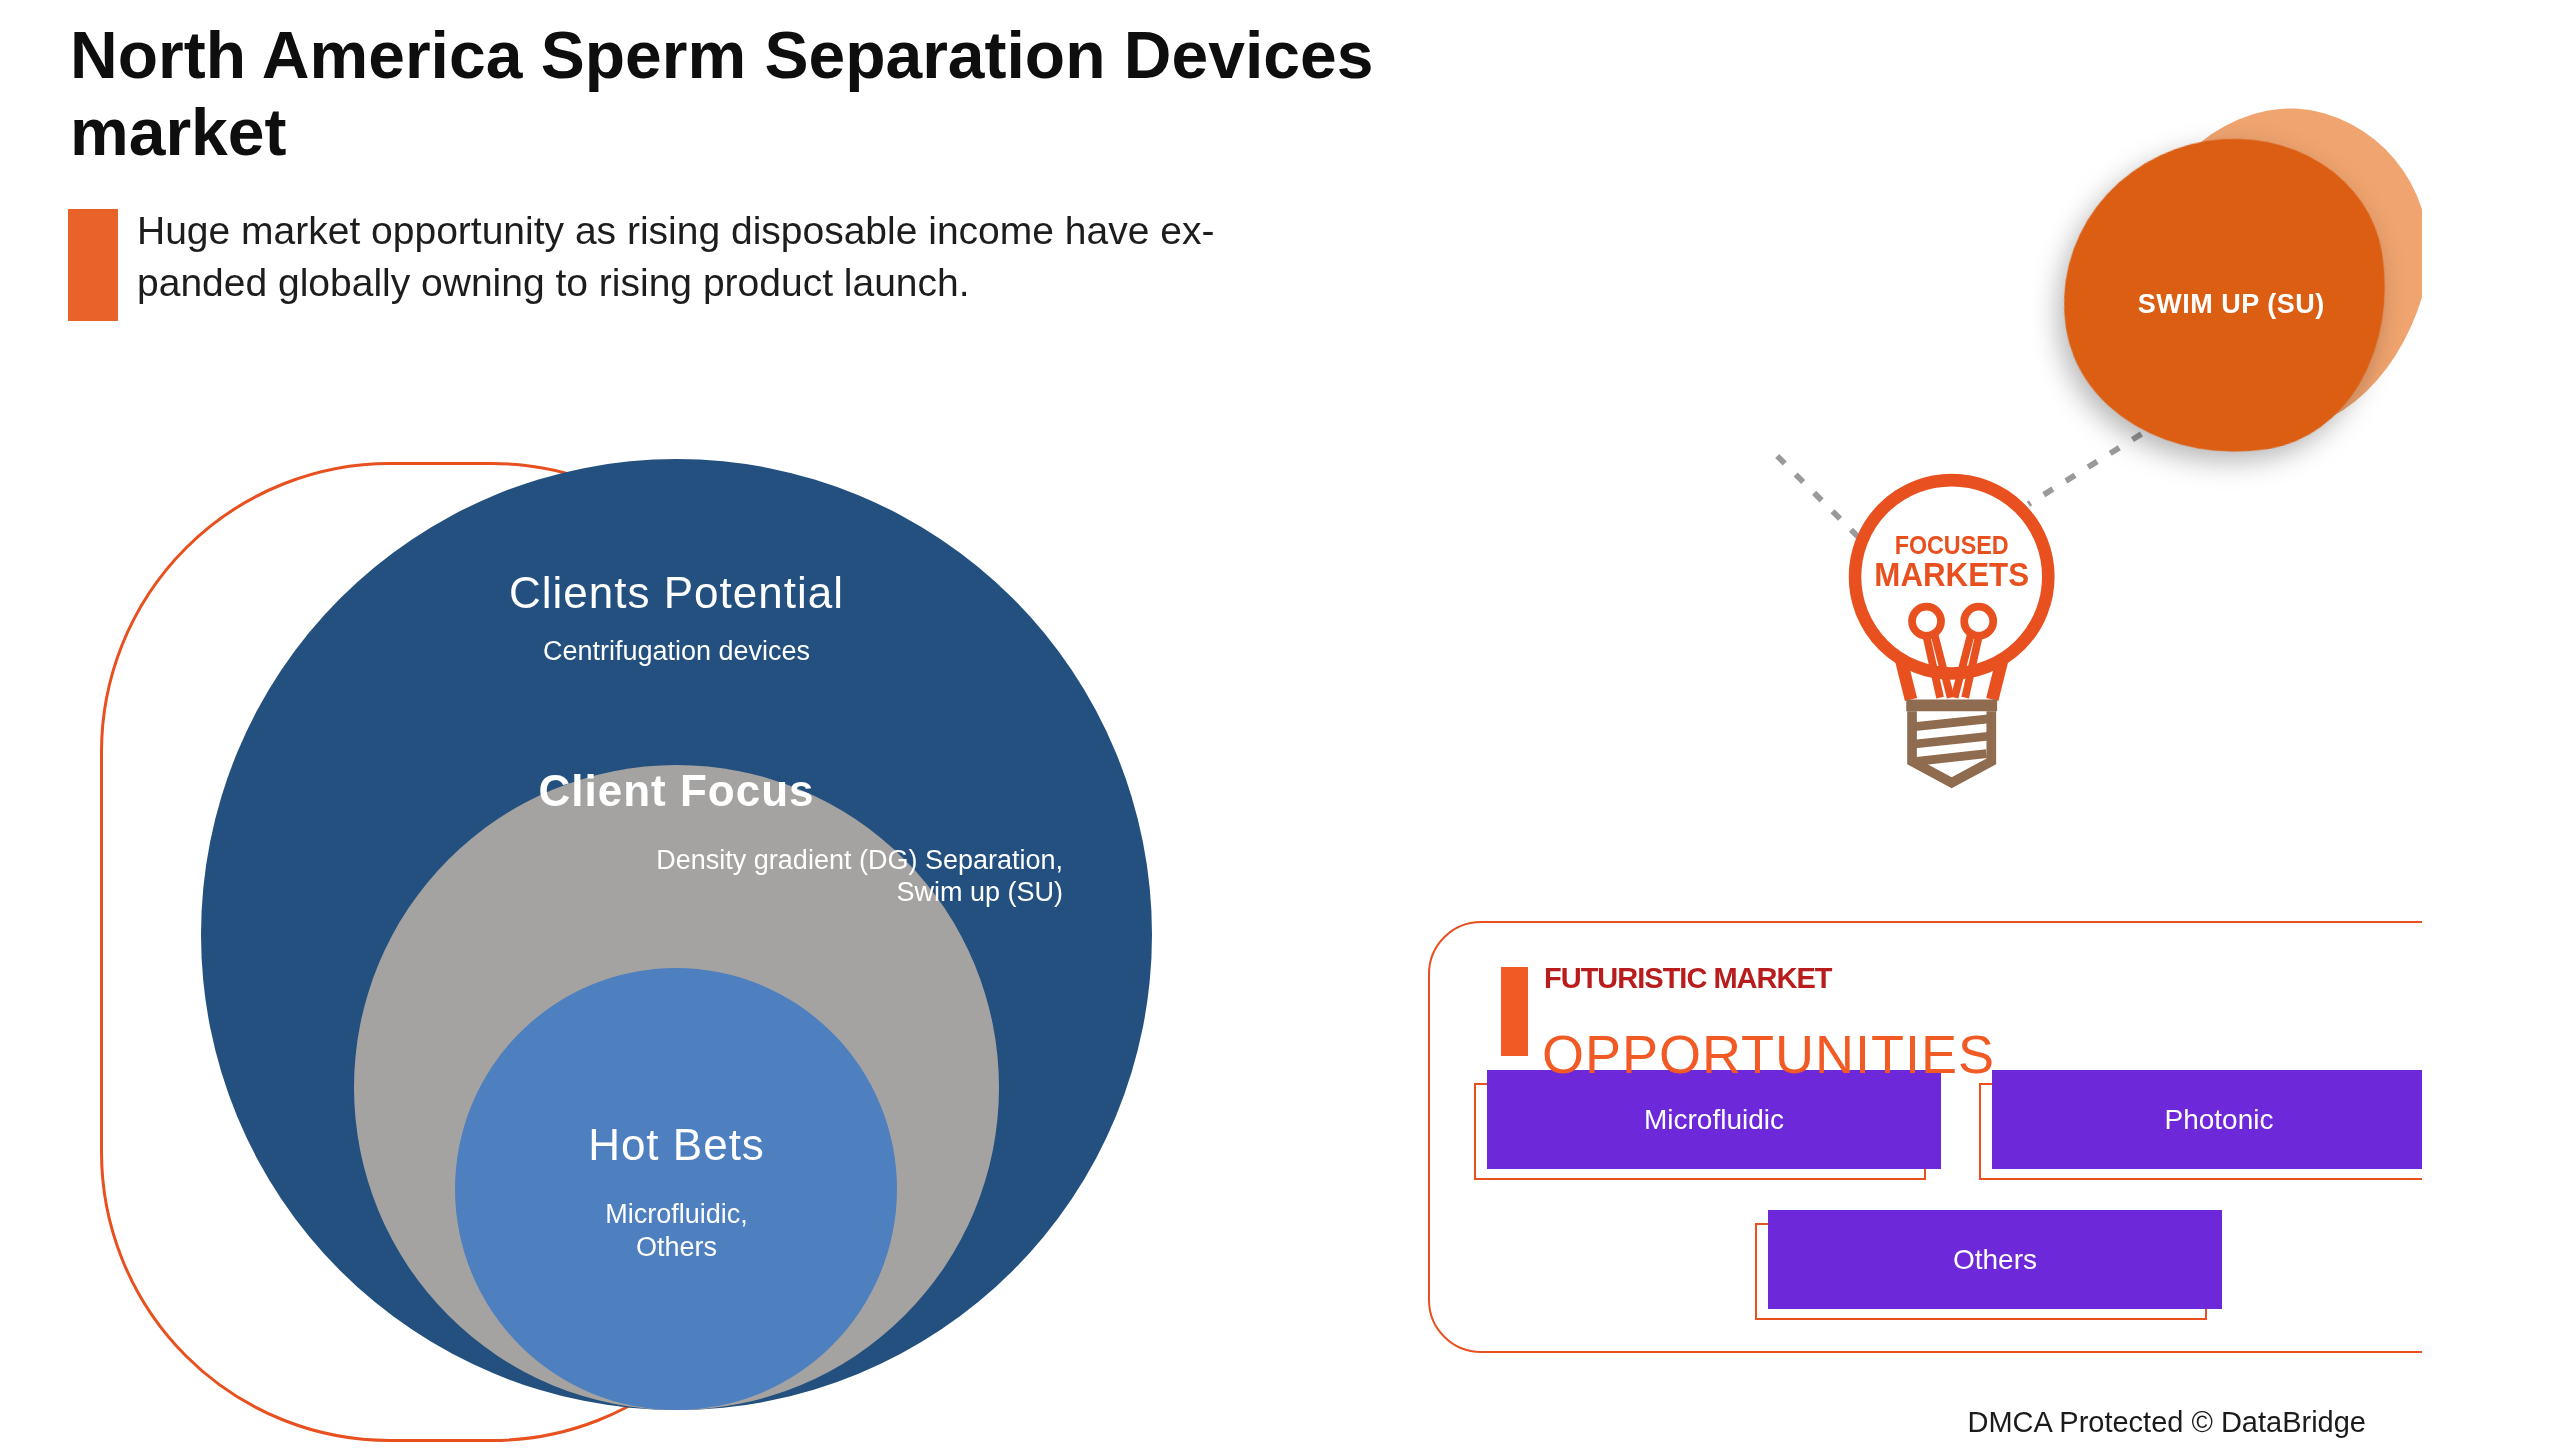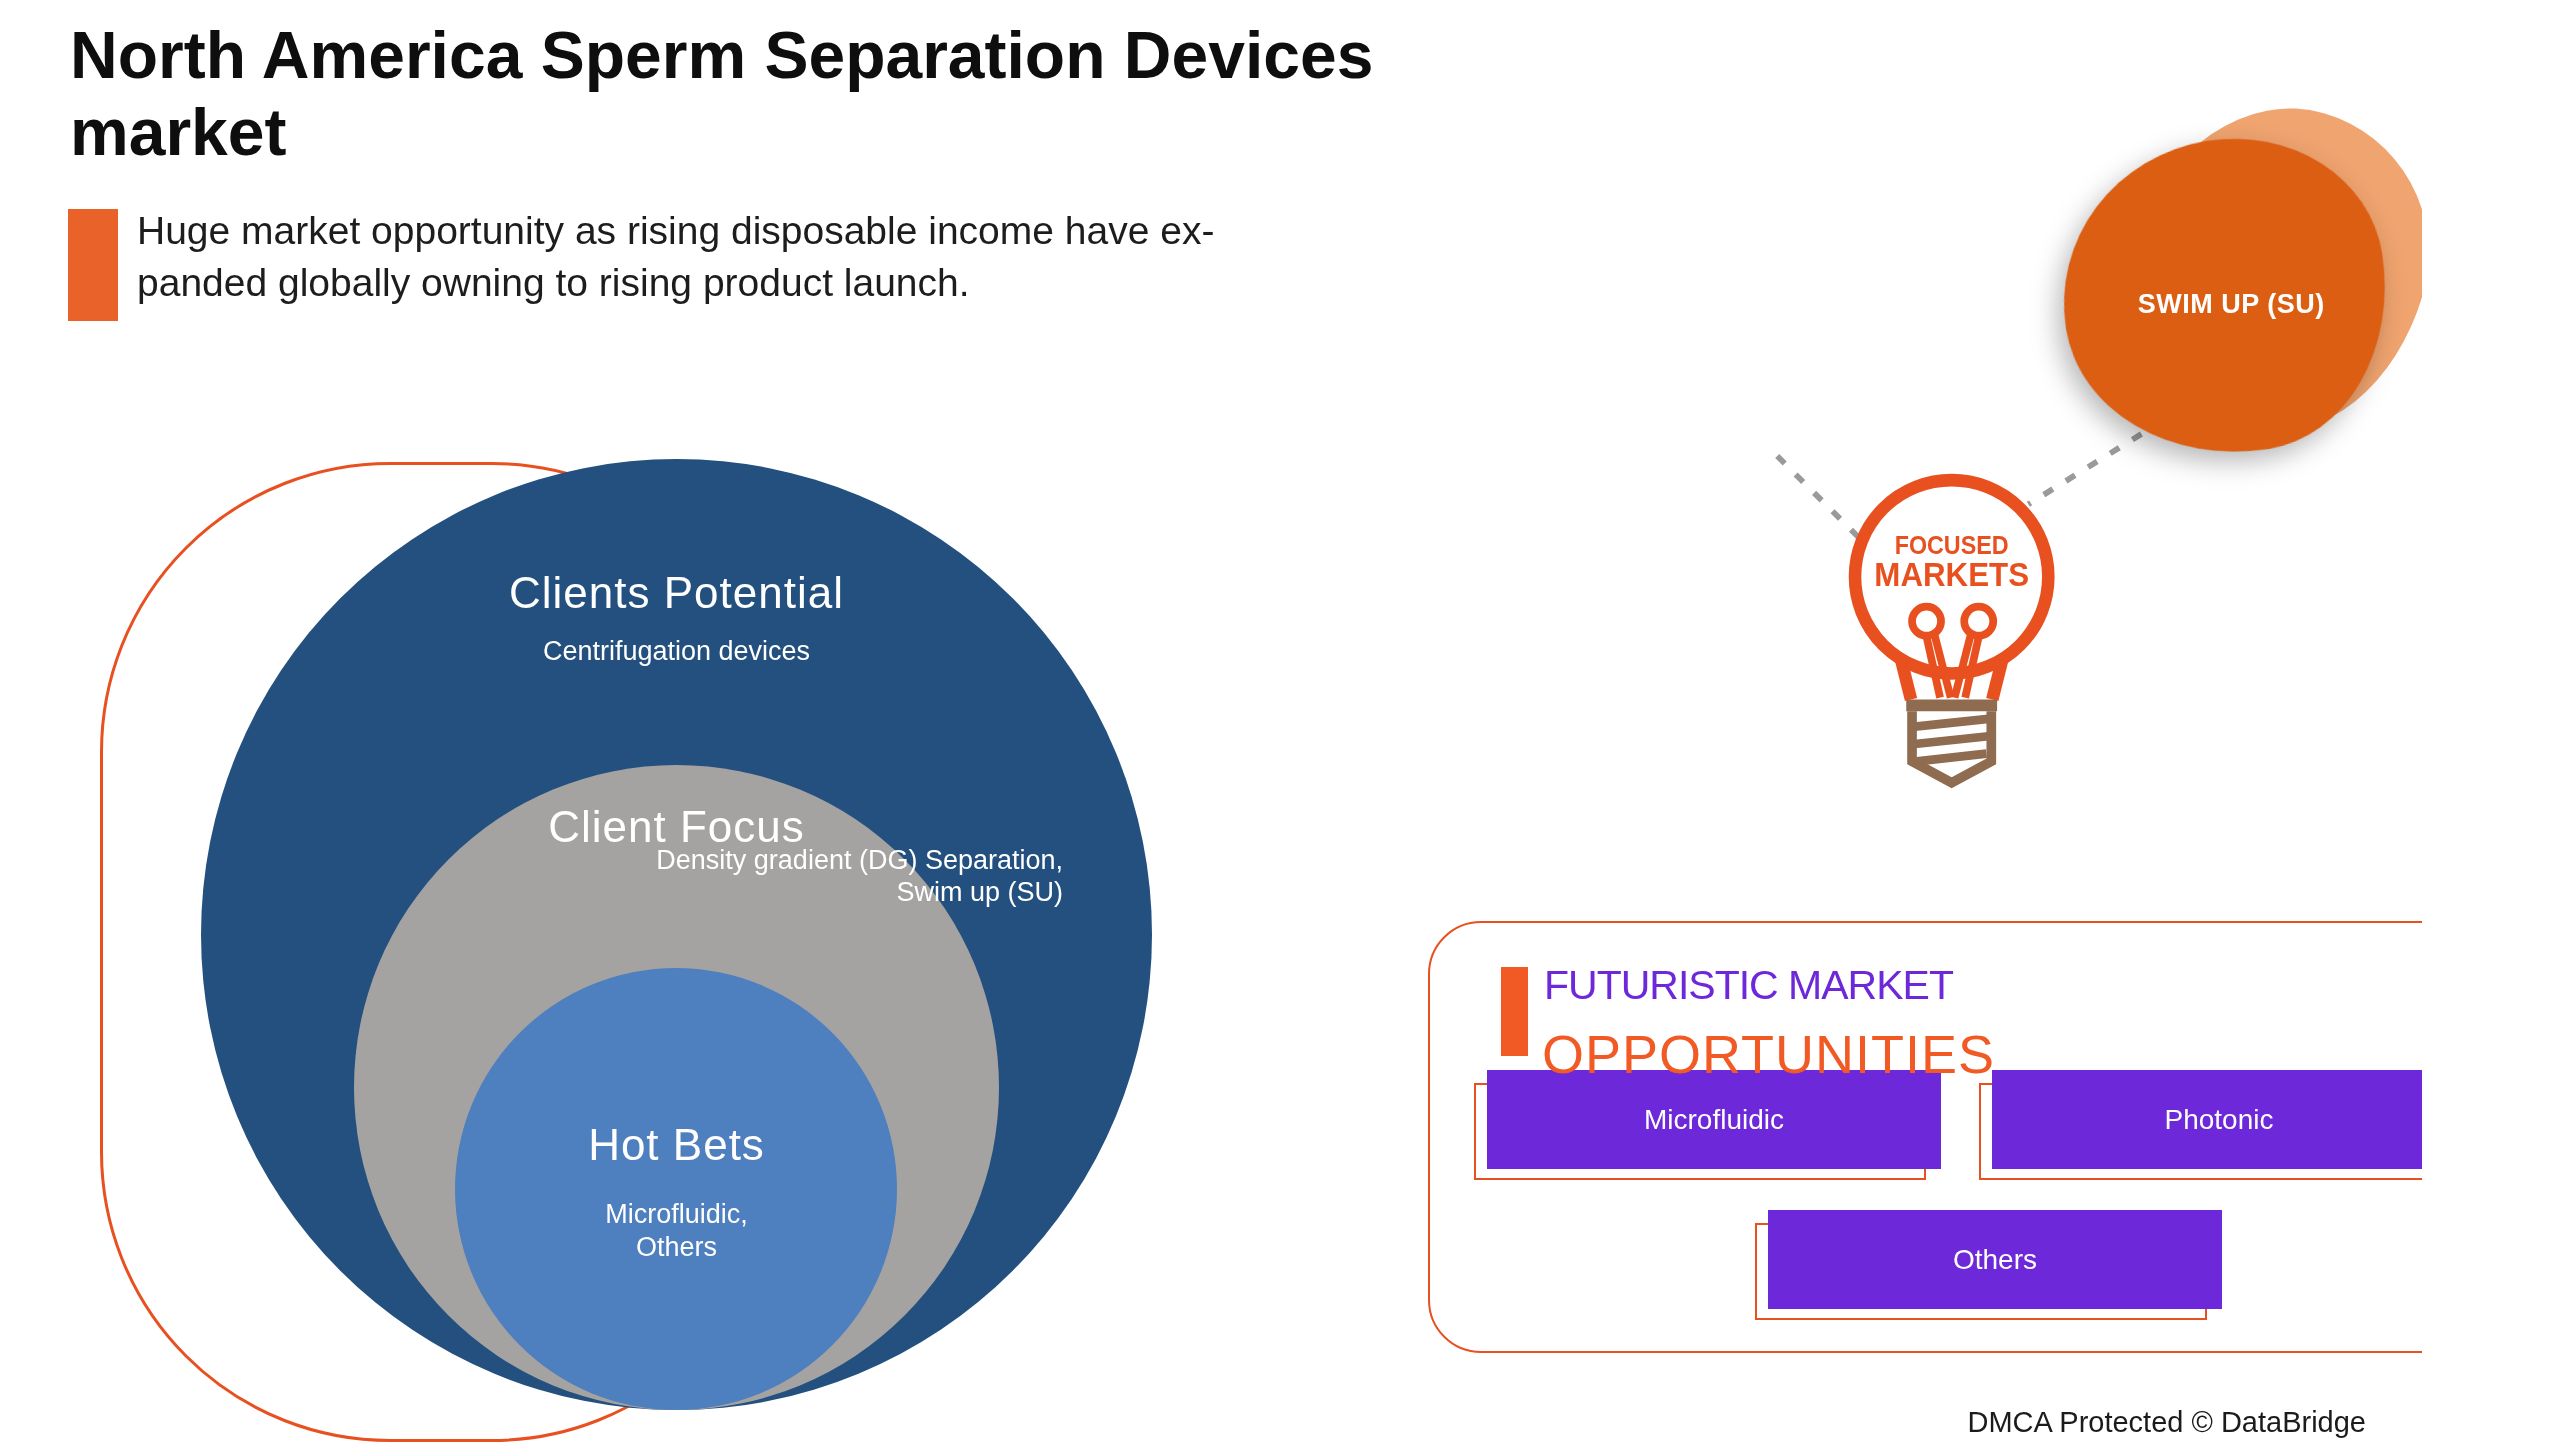--- a/index.html
+++ b/index.html
@@ -17,21 +17,21 @@
   .squircle-outline{position:absolute;left:100px;top:462px;width:676px;height:974px;
                     border:3.9px solid #E8511F;border-radius:290px;background:transparent;z-index:1;}
   .circle{position:absolute;border-radius:50%;z-index:2;}
   .circle.blue {left:201px;top:459px;width:951px;height:951px;background:#23507E;z-index:2;}
   .circle.gray {left:354px;top:765px;width:645px;height:645px;background:#A5A3A2;z-index:3;}
   .circle.lblue{left:455px;top:968px;width:442px;height:442px;background:#4E7FBF;z-index:4;}
   .ring-text{position:absolute;left:290px;width:773px;text-align:center;color:#ffffff;z-index:5;}
   .ring-title{font-size:44px;font-weight:400;letter-spacing:1px;}
   .ring-items{font-size:27px;line-height:31px;font-weight:400;}
   .rt1{top:568px;} .ri1{top:636px;}
-  .rt2{top:802px;} .ri2{top:844px;line-height:32px;text-align:right;}
+  .rt2{top:766px;font-weight:bold;} .ri2{top:844px;line-height:32px;text-align:right;}
   .rt3{top:1120px;} .ri3{top:1198px;line-height:33px;}
 
   
   .connector-svg{position:absolute;left:0;top:0;z-index:1;pointer-events:none;}
   .blob-wrap{position:absolute;z-index:2;}
   .blob{position:absolute;}
   .blob-label{position:absolute;color:#fff;font-weight:700;text-align:center;
               font-size:27px;line-height:33px;letter-spacing:0.5px;z-index:3;}
   .gray-wrap{left:1492px;top:111px;width:386px;height:435px;}
   .gray-ghost{left:7.7px;top:7.7px;width:319px;height:367px;background:#B7B5B3;
@@ -46,22 +46,22 @@
   .orange-main{left:14.5px;top:43px;width:324px;height:314px;background:#DB5E12;
                border-radius:52% 48% 44% 56% / 52% 44% 56% 48%;transform:rotate(-9deg);
                filter:drop-shadow(-7.7px 9.7px 13.5px rgba(0,0,0,.28));}
   .orange-label{left:19.3px;top:191px;width:328px;}
   .bulb-svg{position:absolute;left:1826px;top:454px;z-index:3;}
 
   
   .opp-box{position:absolute;left:1428px;top:921px;width:1095px;height:428px;
            border:2.9px solid #E8511F;border-radius:53px;z-index:2;}
   .opp-bar{position:absolute;left:71px;top:44px;width:27px;height:89px;background:#F15A24;}
-  .opp-h1{position:absolute;left:114px;top:39px;color:#6d28d9;font-size:41px;
-          font-weight:400;letter-spacing:-1px;}
+  .opp-h1{position:absolute;left:114px;top:39px;color:#b91c1c;font-size:29px;
+          font-weight:700;letter-spacing:-1px;}
   .opp-h2{position:absolute;left:112px;top:79px;color:#F15A24;font-size:54px;
           font-weight:400;letter-spacing:1px;margin-top:21px;}
   .opp-item{position:absolute;}
   .opp-outline{position:absolute;border:2.9px solid #E8511F;background:transparent;}
   .opp-dark{position:absolute;background:#6d28d9;color:#ffffff;display:flex;
             align-items:center;justify-content:center;font-size:28px;}
   .opp-1{left:1487px;top:1070px;} .opp-2{left:1992px;top:1070px;} .opp-3{left:1768px;top:1210px;}
   .opp-item .opp-outline{left:-13.5px;top:12.6px;width:448px;height:93px;}
   .opp-item .opp-dark{left:0;top:0;width:454px;height:99px;}
 

